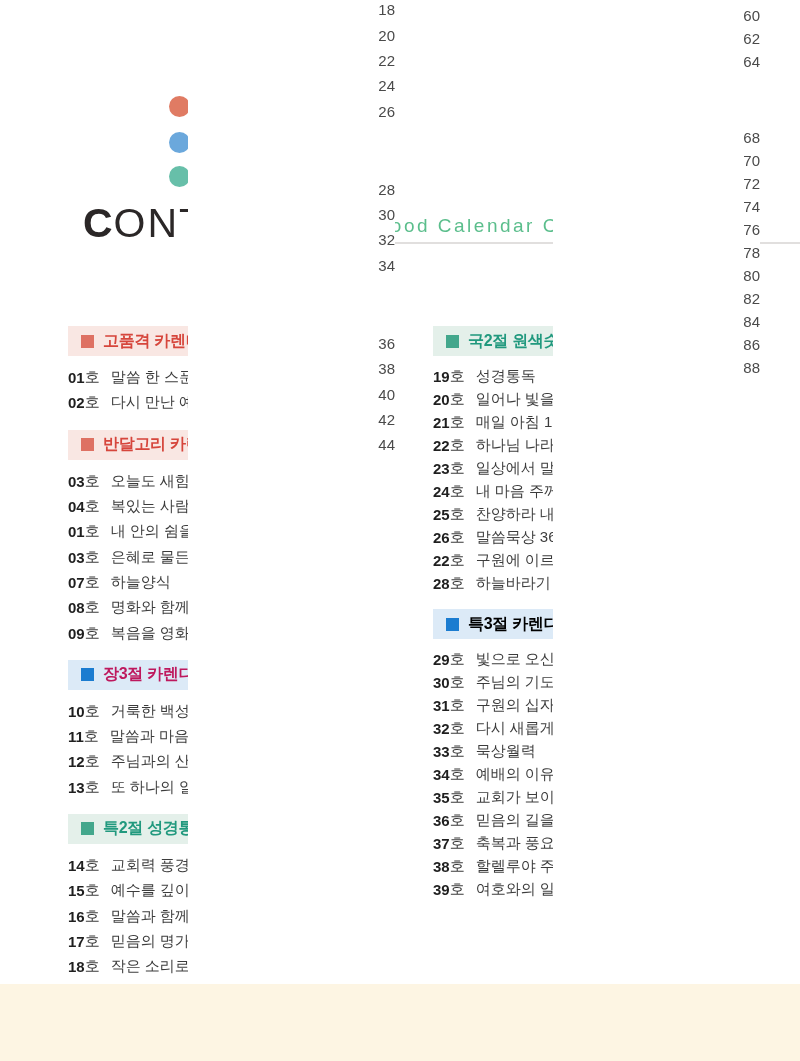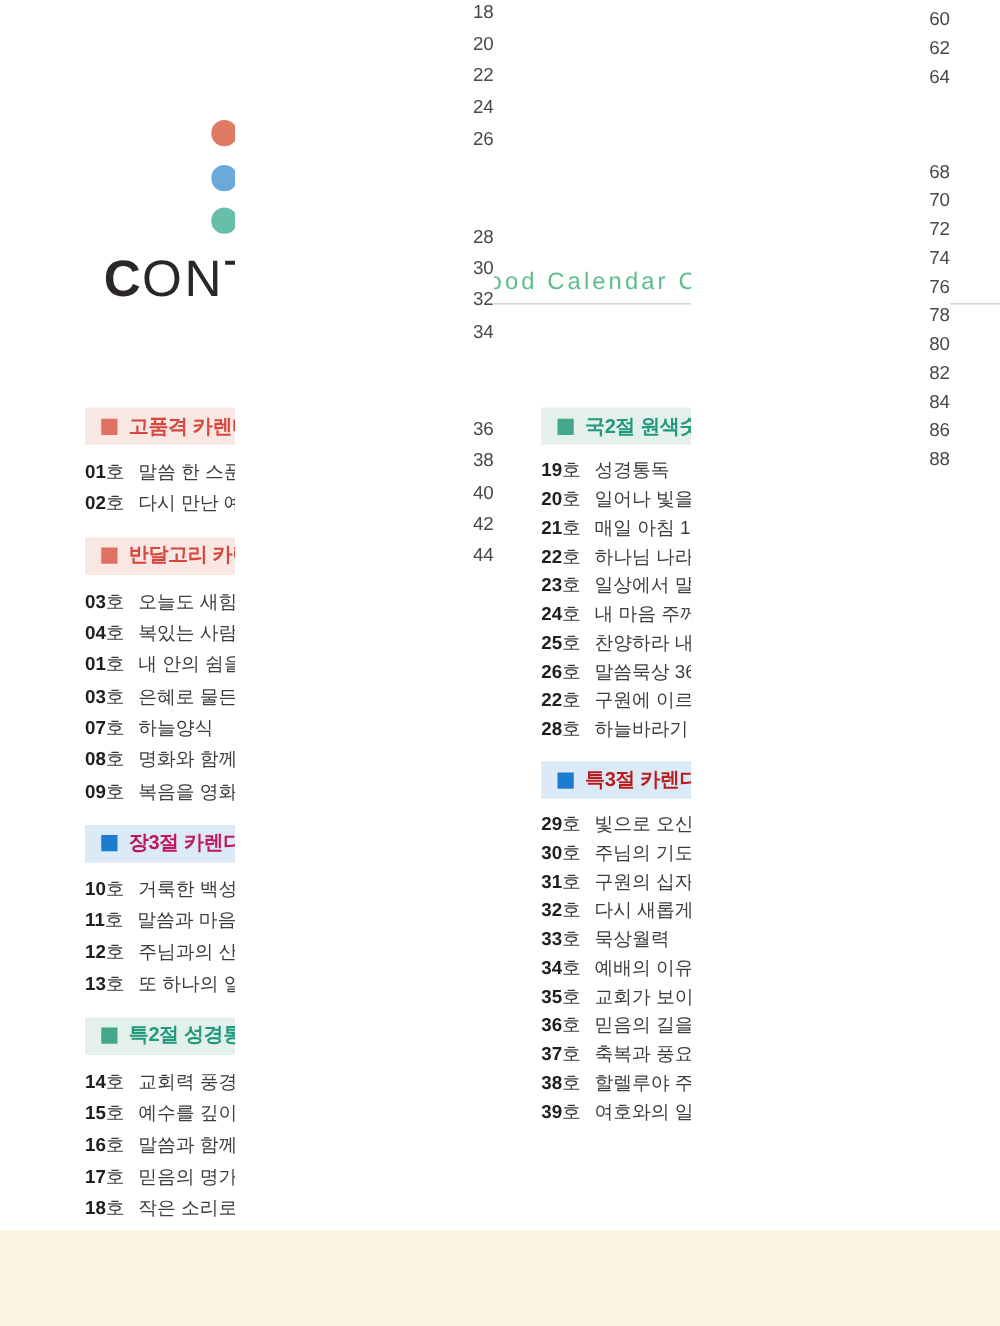--- a/index.html
+++ b/index.html
@@ -348,21 +348,21 @@
     <span class="title">하늘바라기</span>
 
     <span class="leader solid"></span>
     <span class="page">64</span>
   </div>
           </div>
   </div>
         <div class="section">
     <div class="sec-bar" style="background: rgb(220, 234, 247);">
       <span class="sec-square" style="background: rgb(27, 124, 208);"></span>
-      <span class="sec-title" style="color: #b91c1c;">특3절 카렌다</span>
+      <span class="sec-title" style="color: #000000;">특3절 카렌다</span>
     </div>
     <div class="sec-items">
             <div class="row">
     <span class="num">29</span>
     <span class="ho">호</span>
     <span class="title">빛으로 오신 예수</span>
 
     <span class="leader solid"></span>
     <span class="page">68</span>
   </div>

